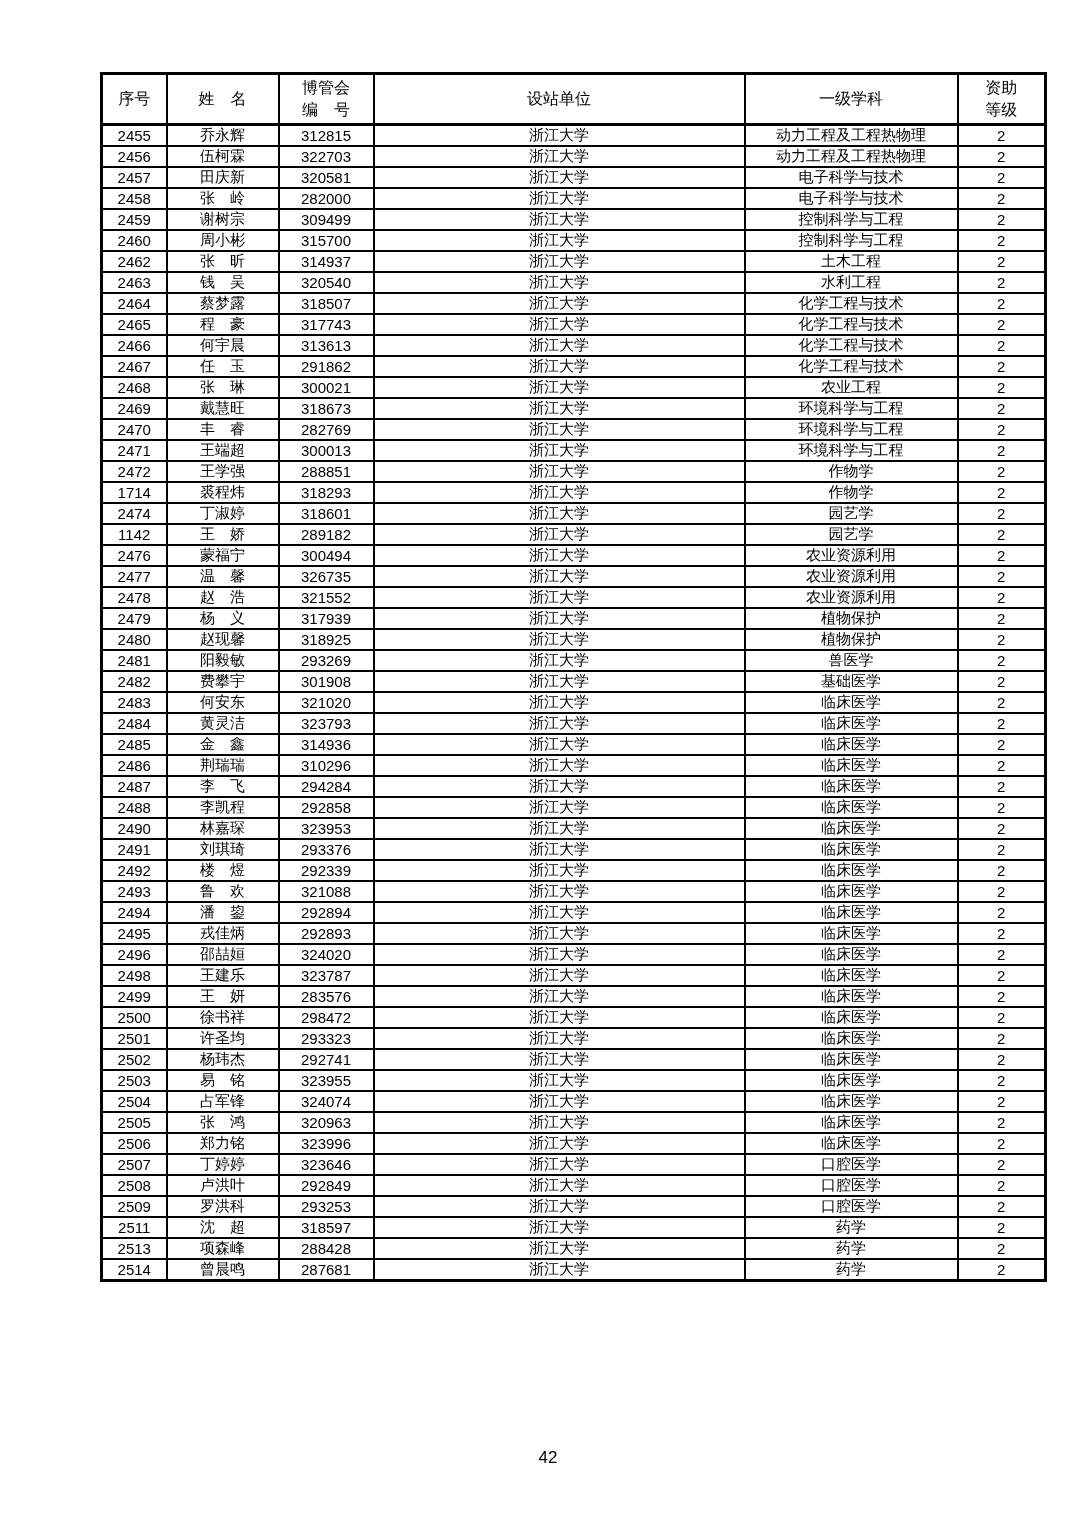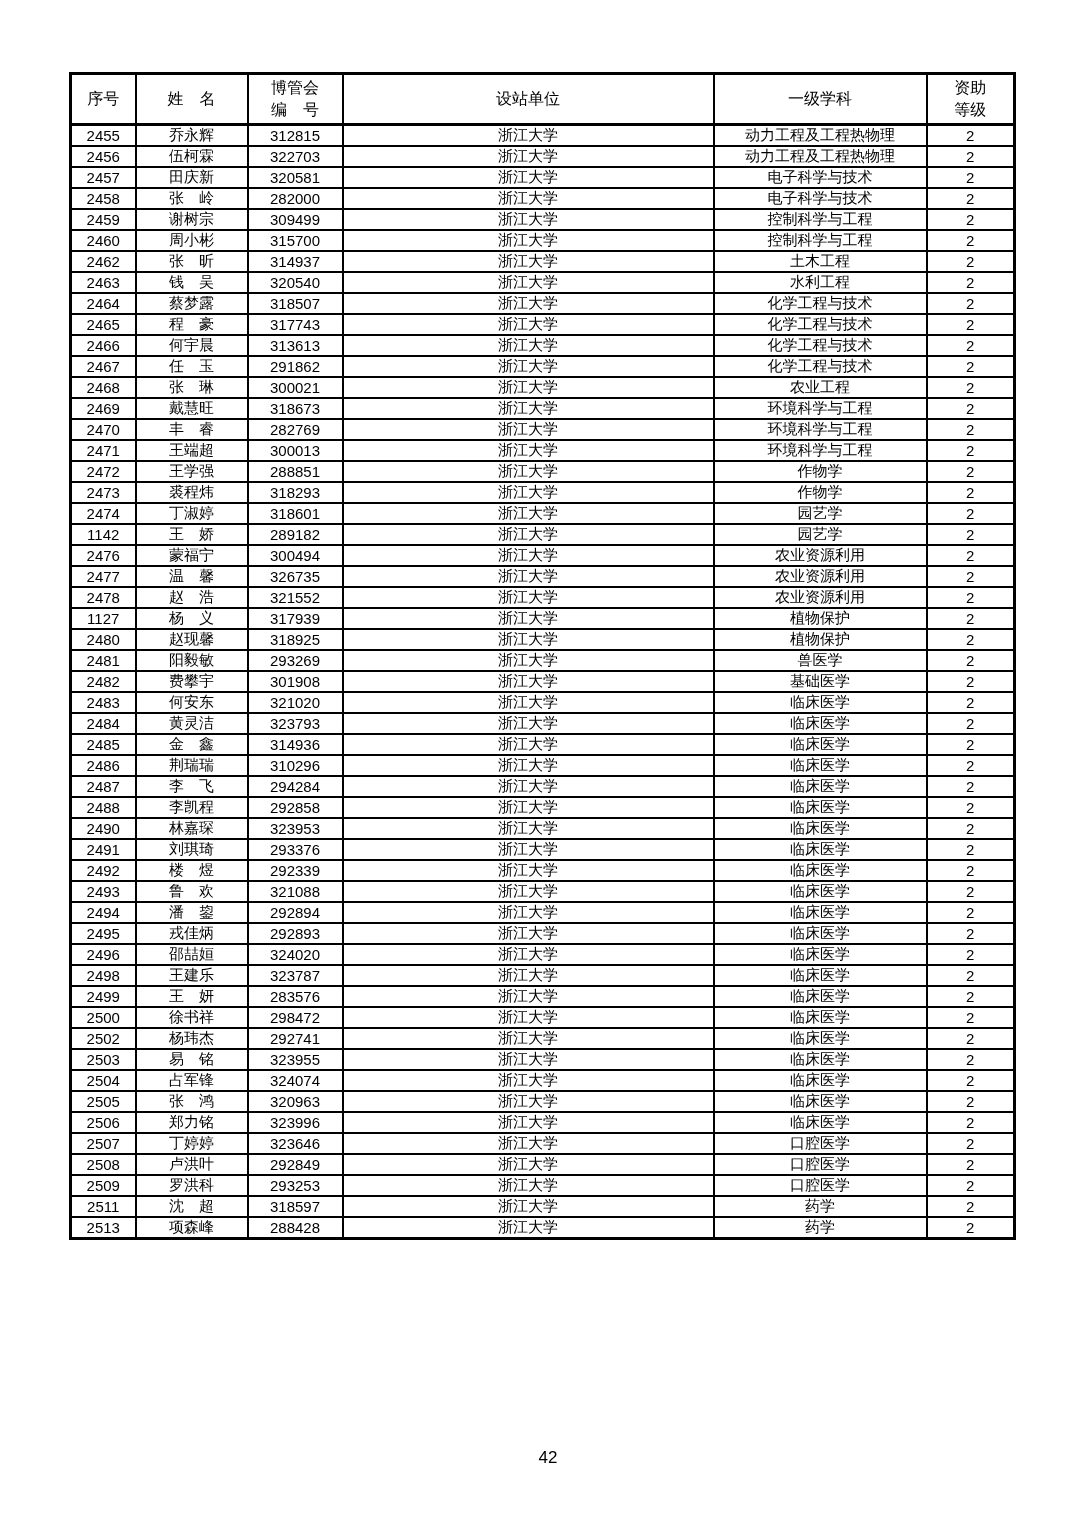--- a/index.html
+++ b/index.html
@@ -18,20 +18,21 @@
     position: absolute;
     left: 69px;
     top: 72px;
     width: 944px;
   }
   table {
     width: 100%;
     border-collapse: collapse;
     table-layout: fixed;
     border: 3px solid #000;
+    margin-left: 31px;
   }
   th, td {
     border: 2px solid #000;
     text-align: center;
     vertical-align: middle;
     padding: 0;
     overflow: hidden;
     white-space: nowrap;
   }
   thead th {
@@ -218,21 +219,21 @@
         </tr>
         <tr>
           <td class="col-index">2472</td>
           <td class="col-name">王学强</td>
           <td class="col-id">288851</td>
           <td class="col-institution">浙江大学</td>
           <td class="col-discipline">作物学</td>
           <td class="col-grade">2</td>
         </tr>
         <tr>
-          <td class="col-index">2473</td>
+          <td class="col-index">1714</td>
           <td class="col-name">裘程炜</td>
           <td class="col-id">318293</td>
           <td class="col-institution">浙江大学</td>
           <td class="col-discipline">作物学</td>
           <td class="col-grade">2</td>
         </tr>
         <tr>
           <td class="col-index">2474</td>
           <td class="col-name">丁淑婷</td>
           <td class="col-id">318601</td>
@@ -266,21 +267,21 @@
         </tr>
         <tr>
           <td class="col-index">2478</td>
           <td class="col-name">赵　浩</td>
           <td class="col-id">321552</td>
           <td class="col-institution">浙江大学</td>
           <td class="col-discipline">农业资源利用</td>
           <td class="col-grade">2</td>
         </tr>
         <tr>
-          <td class="col-index">1127</td>
+          <td class="col-index">2479</td>
           <td class="col-name">杨　义</td>
           <td class="col-id">317939</td>
           <td class="col-institution">浙江大学</td>
           <td class="col-discipline">植物保护</td>
           <td class="col-grade">2</td>
         </tr>
         <tr>
           <td class="col-index">2480</td>
           <td class="col-name">赵现馨</td>
           <td class="col-id">318925</td>
@@ -426,20 +427,28 @@
         </tr>
         <tr>
           <td class="col-index">2500</td>
           <td class="col-name">徐书祥</td>
           <td class="col-id">298472</td>
           <td class="col-institution">浙江大学</td>
           <td class="col-discipline">临床医学</td>
           <td class="col-grade">2</td>
         </tr>
         <tr>
+          <td class="col-index">2501</td>
+          <td class="col-name">许圣均</td>
+          <td class="col-id">293323</td>
+          <td class="col-institution">浙江大学</td>
+          <td class="col-discipline">临床医学</td>
+          <td class="col-grade">2</td>
+        </tr>
+        <tr>
           <td class="col-index">2502</td>
           <td class="col-name">杨玮杰</td>
           <td class="col-id">292741</td>
           <td class="col-institution">浙江大学</td>
           <td class="col-discipline">临床医学</td>
           <td class="col-grade">2</td>
         </tr>
         <tr>
           <td class="col-index">2503</td>
           <td class="col-name">易　铭</td>
@@ -501,20 +510,28 @@
           <td class="col-name">沈　超</td>
           <td class="col-id">318597</td>
           <td class="col-institution">浙江大学</td>
           <td class="col-discipline">药学</td>
           <td class="col-grade">2</td>
         </tr>
         <tr>
           <td class="col-index">2513</td>
           <td class="col-name">项森峰</td>
           <td class="col-id">288428</td>
+          <td class="col-institution">浙江大学</td>
+          <td class="col-discipline">药学</td>
+          <td class="col-grade">2</td>
+        </tr>
+        <tr>
+          <td class="col-index">2514</td>
+          <td class="col-name">曾晨鸣</td>
+          <td class="col-id">287681</td>
           <td class="col-institution">浙江大学</td>
           <td class="col-discipline">药学</td>
           <td class="col-grade">2</td>
         </tr>
       </tbody>
   </table>
 </div>
 
 <div class="page-footer">42</div>
 

